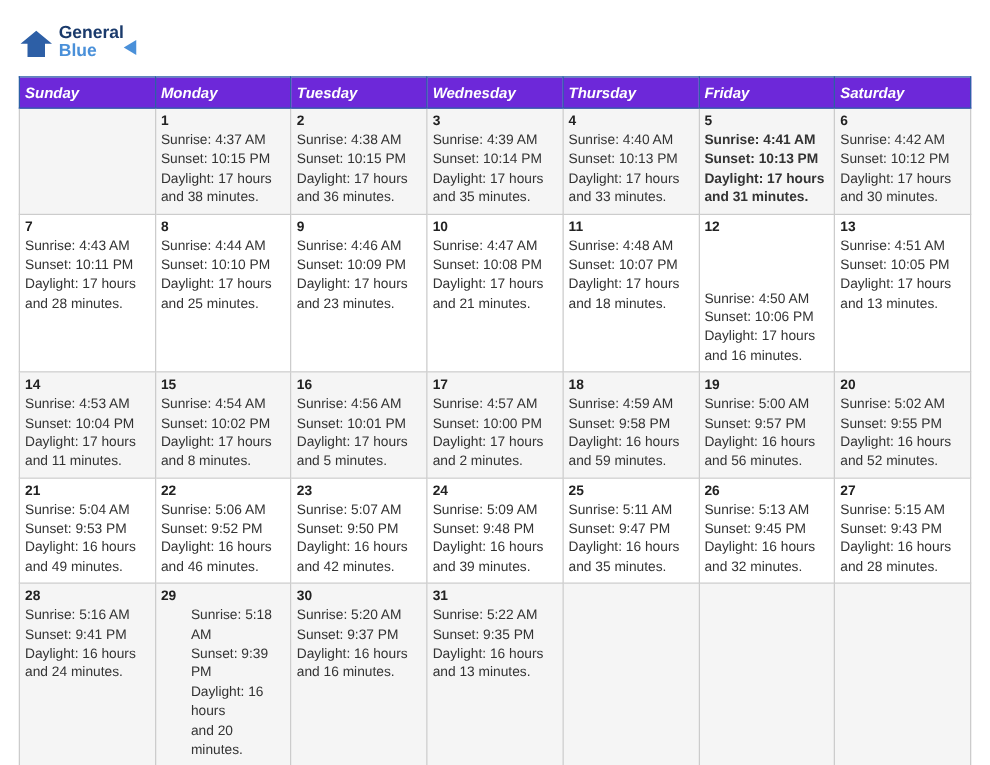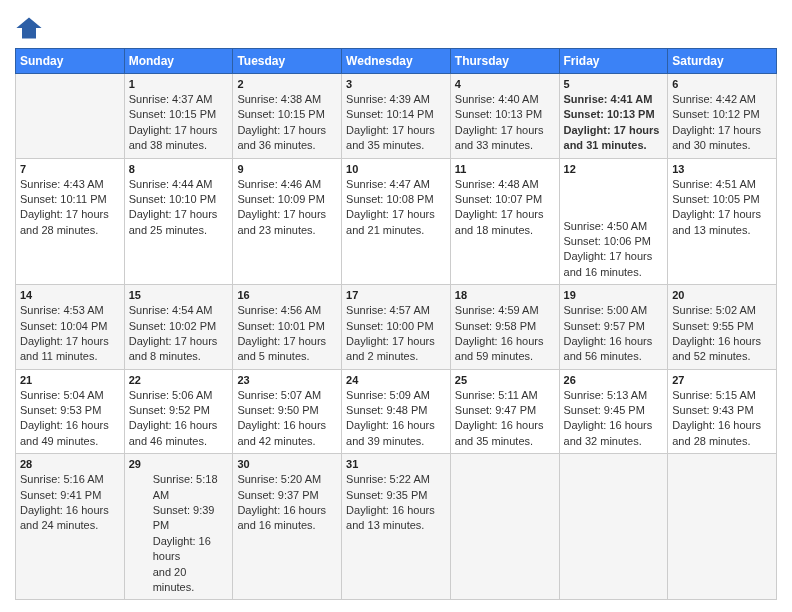--- a/index.html
+++ b/index.html
@@ -41,27 +41,28 @@
     .location {
       font-size: 15px;
       color: #444;
     }
     table {
       width: 100%;
       border-collapse: collapse;
       table-layout: fixed;
     }
     thead tr th {
-      background-color: #3b82f6;
+      background-color: #6d28d9;
       color: #fff;
       font-size: 12px;
       font-weight: bold;
       padding: 5px 4px;
       text-align: left;
       border: 1px solid #2d5fa6;
+      font-style: italic;
     }
     tbody tr td {
       border: 1px solid #ccc;
       vertical-align: top;
       padding: 4px 4px;
       font-size: 9.5px;
       color: #222;
       height: 80px;
     }
     tbody tr:nth-child(odd) td {
@@ -86,20 +87,27 @@
 <body>
 
 <div class="container">
   <div class="header-row">
     <div class="logo">
       <svg class="logo-icon" viewBox="0 0 40 40">
         <rect x="0" y="0" width="40" height="40" fill="white"></rect>
         <polygon points="20,5 38,20 30,20 30,35 10,35 10,20 2,20" fill="#2d5fa6"></polygon>
         <polygon points="20,2 40,22 32,22 32,38 8,38 8,22 0,22" fill="none" stroke="#2d5fa6" stroke-width="0"></polygon>
       </svg>
+      <div>
+        <svg width="70" height="36" viewBox="0 0 70 36">
+          <text x="0" y="16" font-family="Arial" font-size="14" font-weight="bold" fill="#1a3a6b">General</text>
+          <text x="0" y="31" font-family="Arial" font-size="14" font-weight="bold" fill="#4a90d9">Blue</text>
+          <polygon points="52,24 62,18 62,30" fill="#4a90d9"></polygon>
+        </svg>
+      </div>
     </div>
     <div class="title-block">
       <div class="month-title"></div>
       <div class="location"></div>
     </div>
   </div>
 
   <table>
     <thead>
       <tr>

